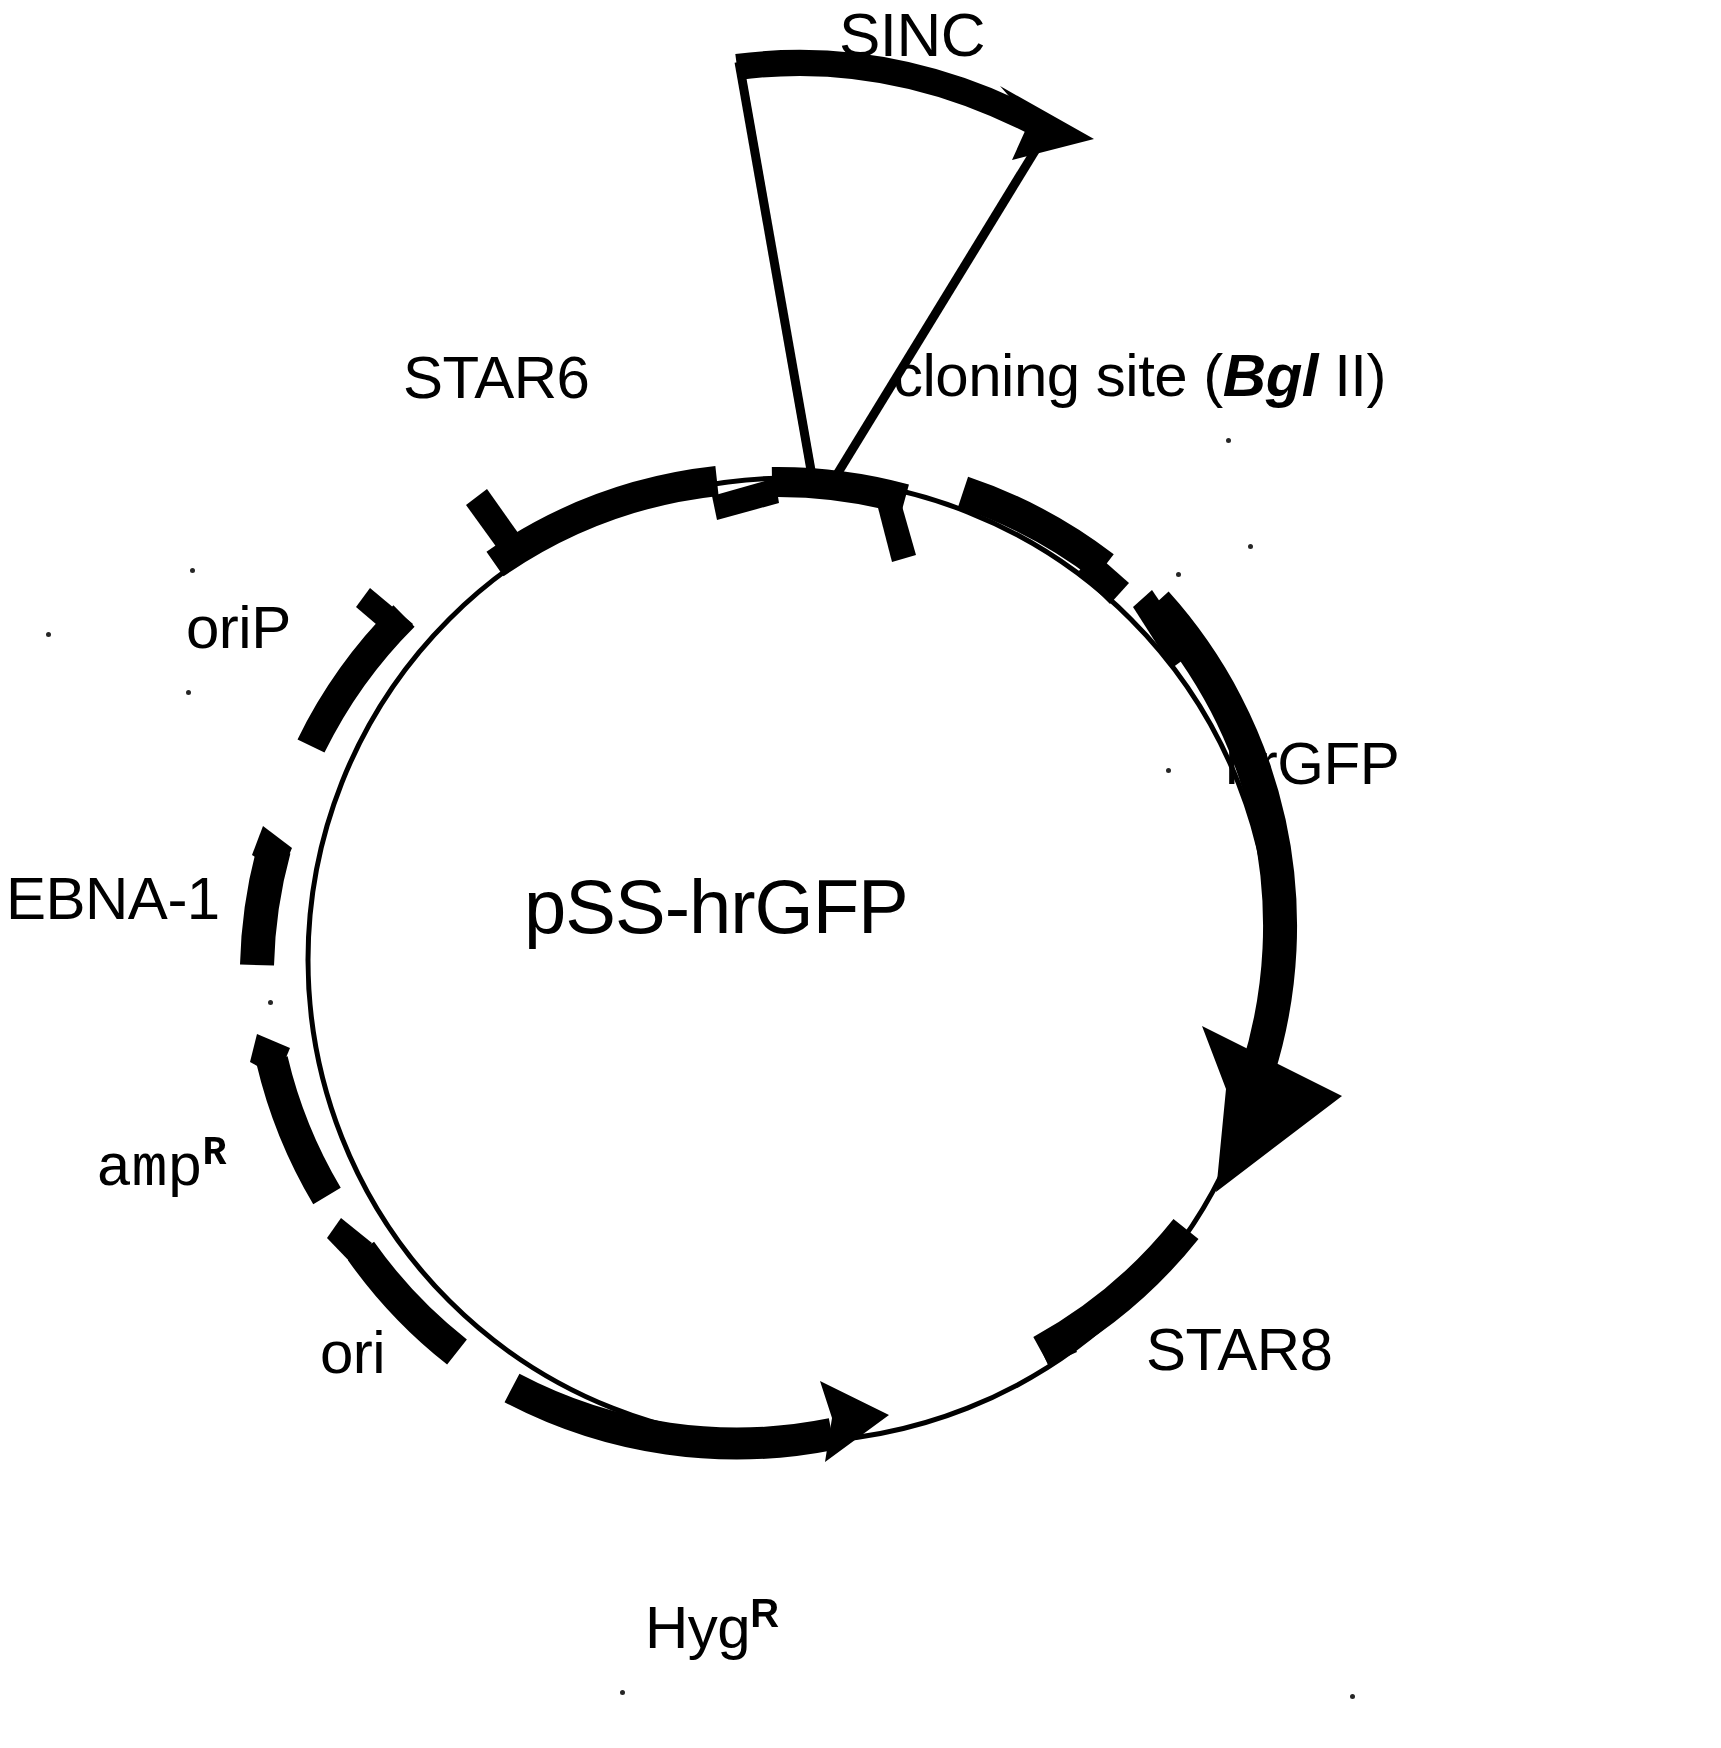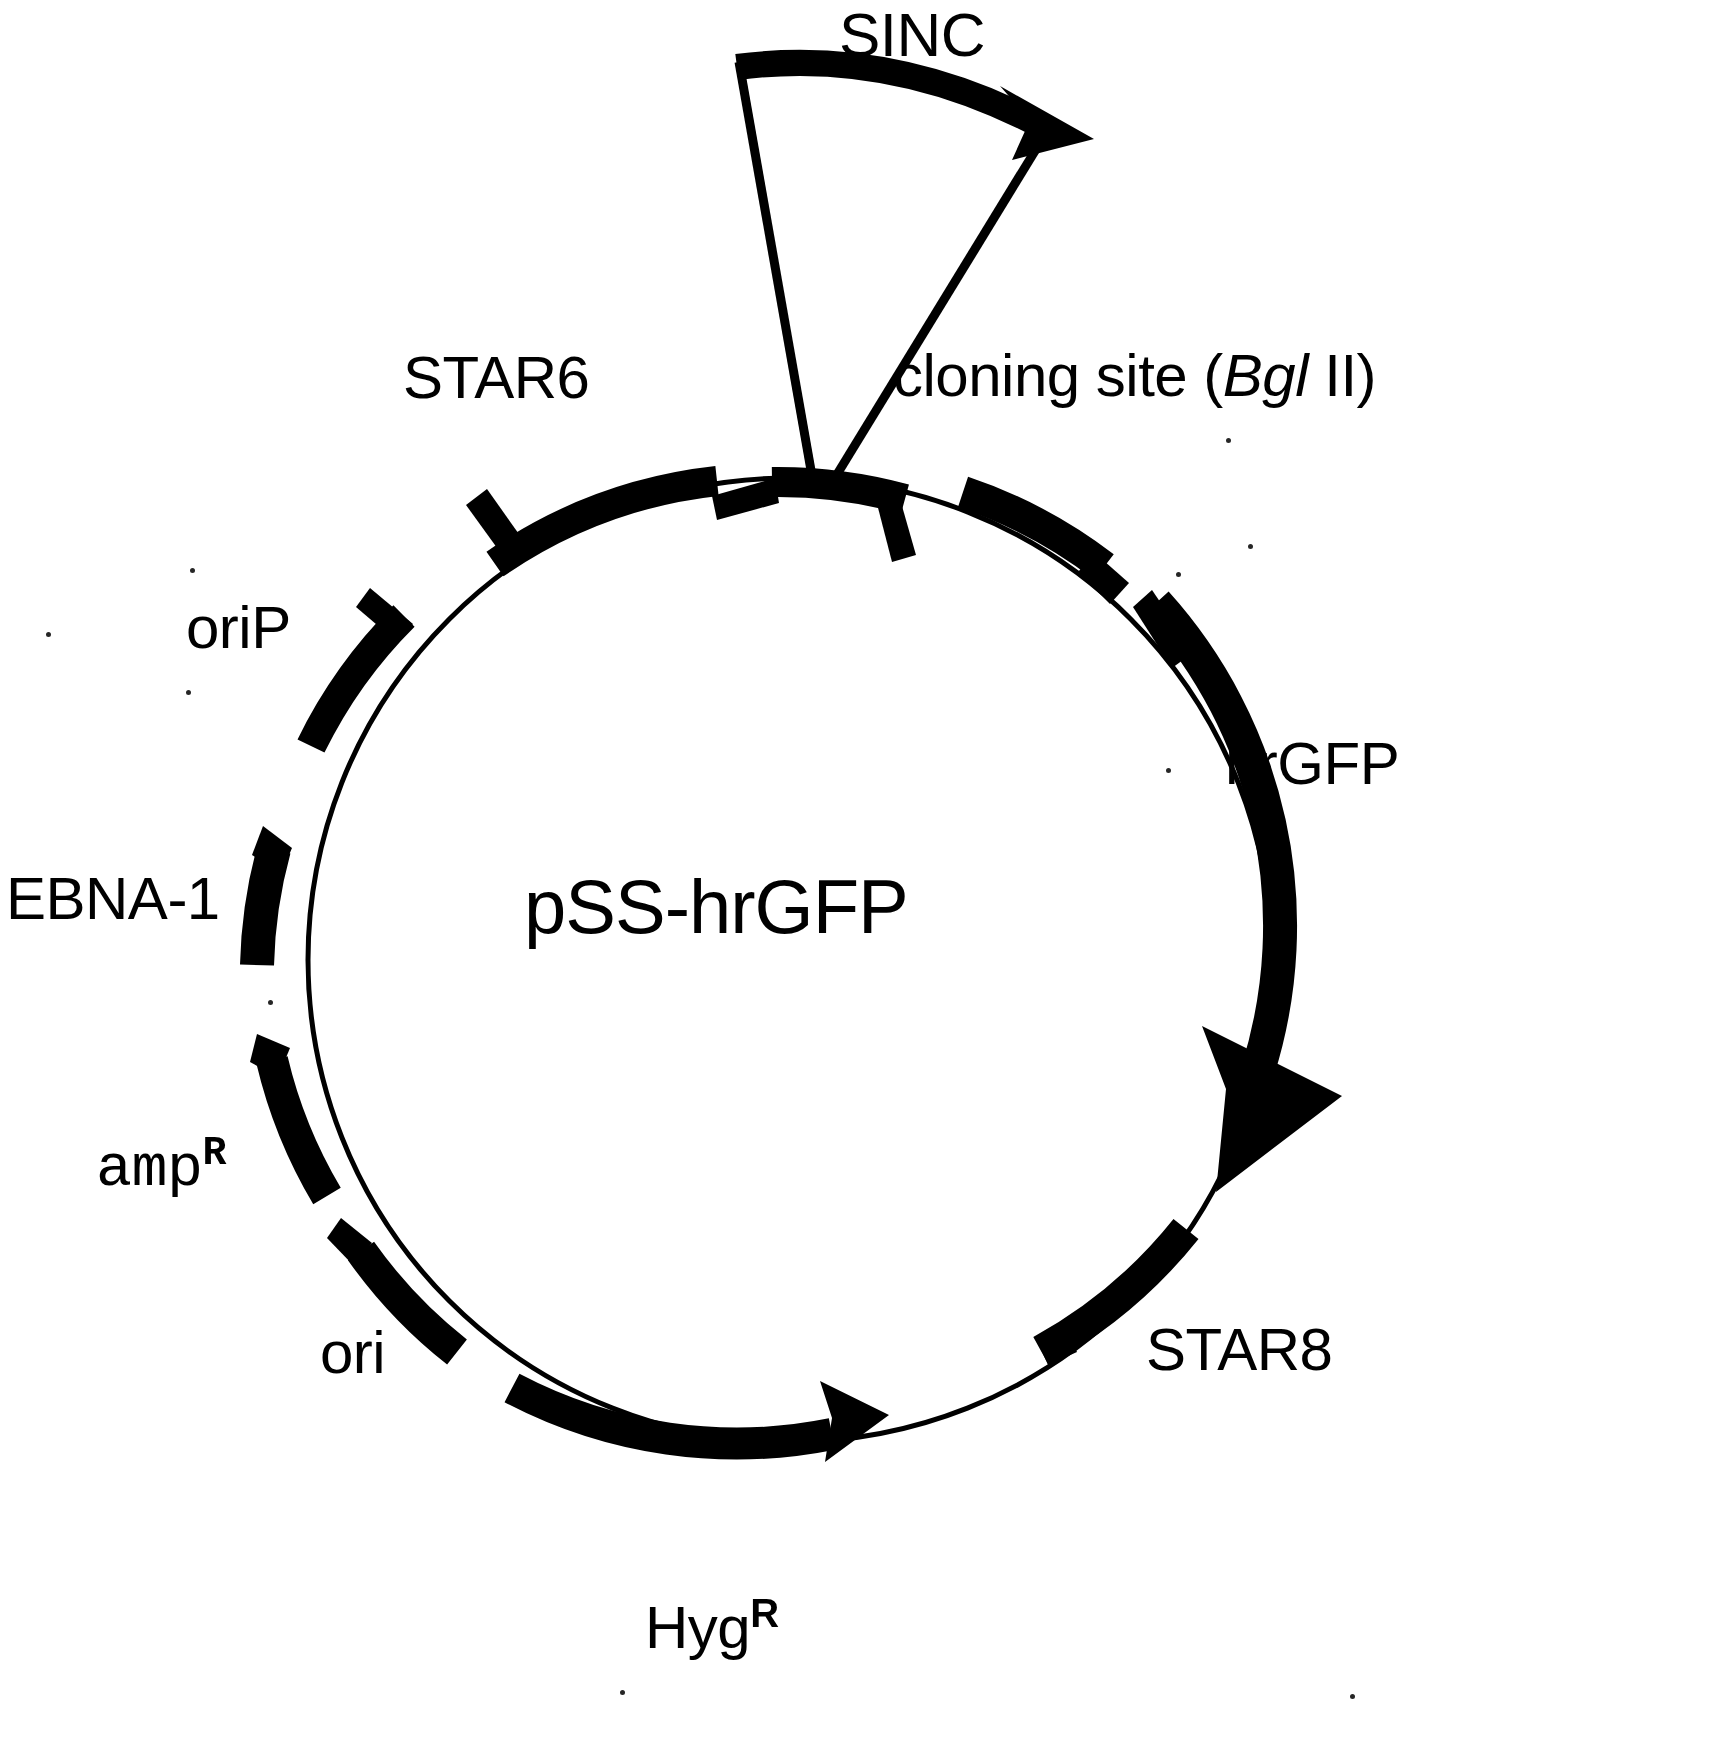--- a/index.html
+++ b/index.html
@@ -35,21 +35,21 @@
   .lbl-hyg{font-size:60px;left:645px;top:1598px;}
   .lbl-center{font-size:76px;left:524px;top:869px;letter-spacing:-1px;}
 
   .sup{
     font-size:40px;
     font-weight:700;
     vertical-align:super;
     line-height:0;
     letter-spacing:0;
   }
-  .ital{font-style:italic;}
+  .ital{font-style:italic;font-weight:bold;}
   .spec{position:absolute;width:5px;height:5px;background:#000;border-radius:50%;opacity:.85;}
 </style>
 </head>
 <body>
 
 <div id="stage">
 
   <svg id="map" viewBox="0 0 1721 1748">
     <g>
 

